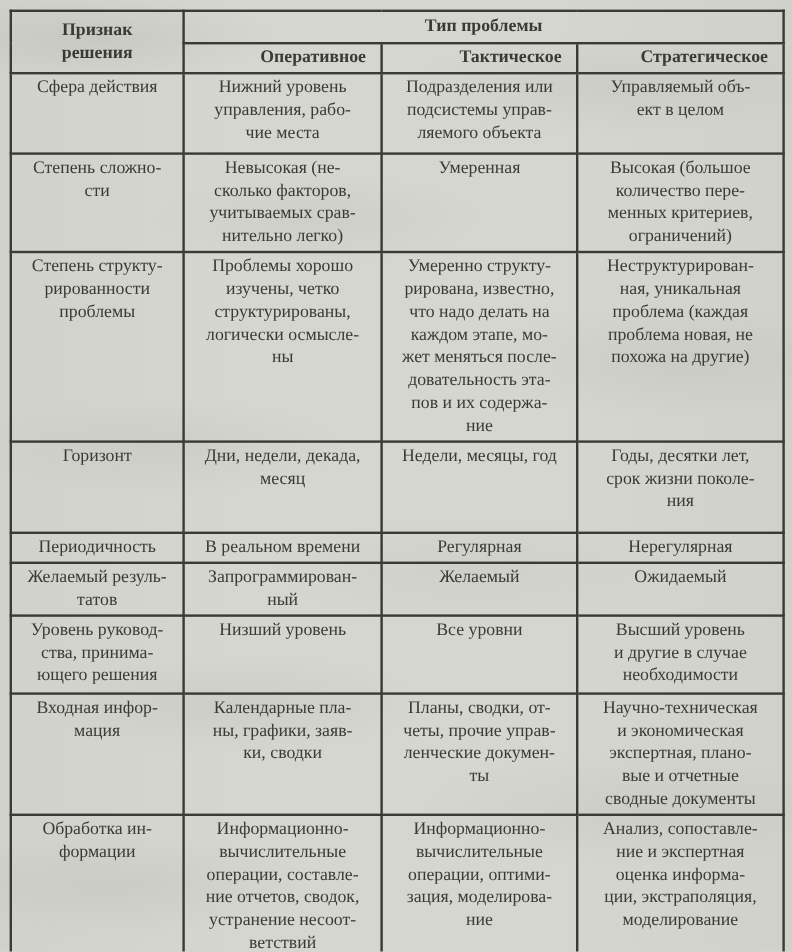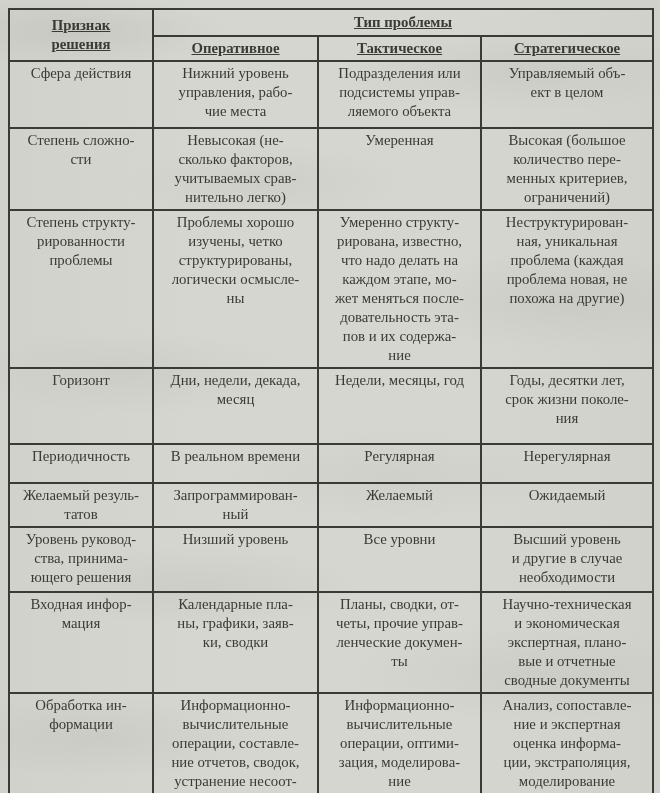--- a/index.html
+++ b/index.html
@@ -49,24 +49,23 @@
     white-space: pre-line;
     overflow: hidden;
     text-align: center;
     font-weight: normal;
   }
   table.doc-table th {
     font-weight: bold;
     text-align: center;
     vertical-align: middle;
     padding: 1px 12px;
-    text-decoration: underline;
   }
   tr.hdr-top th { height: 23px; }
-  tr.hdr-sub th { height: 21px; }
+  tr.hdr-sub th { height: 21px; text-align: right; }
 </style>
 </head>
 <body>
 
 <div class="scan-texture"></div>
 
 <table class="doc-table">
   <colgroup>
     <col style="width:144px">
     <col style="width:165px">
@@ -134,21 +133,21 @@
     </tr>
     <tr style="height:76px">
       <td>Горизонт</td>
       <td>Дни, недели, декада,
 месяц</td>
       <td>Недели, месяцы, год</td>
       <td>Годы, десятки лет,
 срок жизни поколе-
 ния</td>
     </tr>
-    <tr style="height:39px">
+    <tr style="height:25px">
       <td>Периодичность</td>
       <td>В реальном времени</td>
       <td>Регулярная</td>
       <td>Нерегулярная</td>
     </tr>
     <tr style="height:43px">
       <td>Желаемый резуль-
 татов</td>
       <td>Запрограммирован-
 ный</td>

